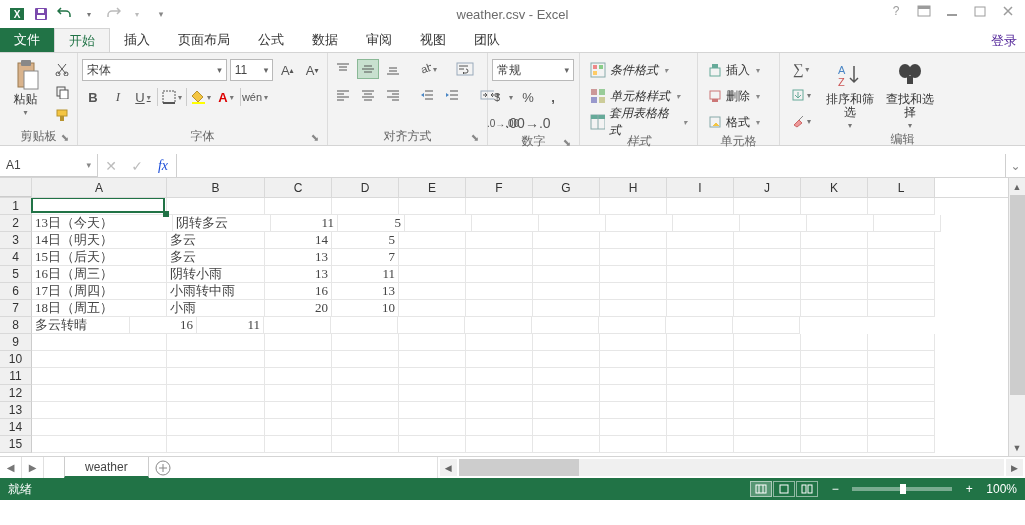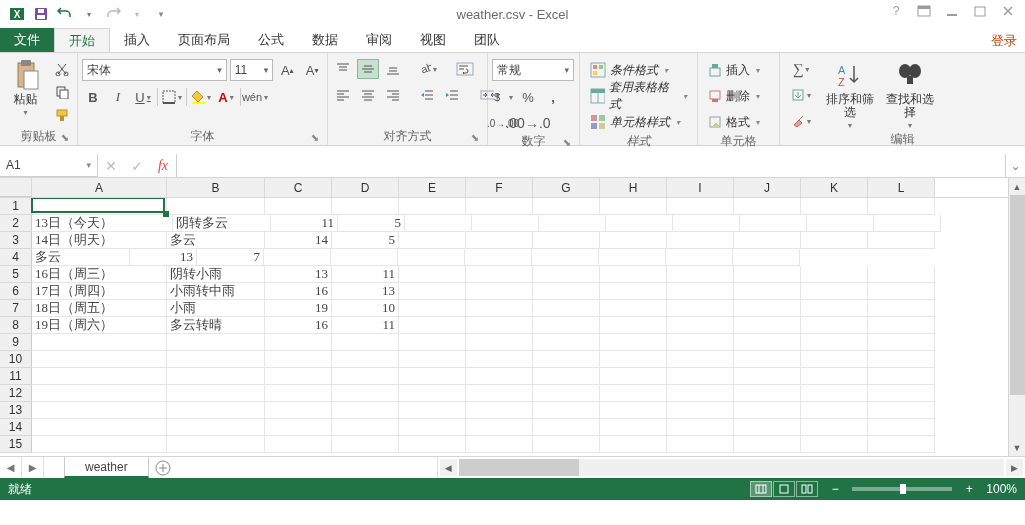--- a/index.html
+++ b/index.html
@@ -11,21 +11,21 @@
 .qat .icon, .winctl .icon { width: 22px; height: 22px; display: flex; align-items: center; justify-content: center; color: #5b5b5b; cursor: default; }
 .title { position: absolute; left: 0; right: 0; text-align: center; color: #6b6b6b; font-size: 13px; pointer-events:none; }
 .winctl { position: absolute; right: 4px; top: 0; display: flex; gap: 2px; }
 .winctl .icon { width: 26px; height: 22px; color:#9c9c9c;}
 
 
 .tabsrow { height: 24px; background: #fff; display: flex; align-items: flex-end; padding-left: 0; position:relative;}
 .filetab { background: #217346; color: #fff; padding: 4px 14px 4px 14px; font-size: 13px; height: 24px; display:flex; align-items:center;}
 .tab { padding: 4px 14px; font-size: 13px; color: #333; height:24px; display:flex; align-items:center; }
 .tab.active { background: #f3f3f3; border:1px solid #d4d4d4; border-bottom:none; color:#217346;}
-.login { position:absolute; right:8px; top:4px; font-size:13px; color:#c2410c;}
+.login { position:absolute; right:8px; top:4px; font-size:13px; color:#4c1d95;}
 
 
 .ribbon { height: 94px; background: #f3f3f3; border-bottom: 1px solid #d4d4d4; border-top:1px solid #d4d4d4; display: flex; }
 .group { border-right: 1px solid #dcdcdc; display: flex; flex-direction: column; justify-content: space-between; padding: 2px 4px 1px 4px; }
 .group-body { flex:1; display:flex; align-items:flex-start; gap:4px; padding-top:4px;}
 .group-label { text-align:center; font-size:12px; color:#666; height:16px; position:relative;}
 .group-label .dialog-launcher { position:absolute; right:2px; bottom:0; width:12px; height:12px; color:#888; font-size:10px;}
 .bigbtn { display:flex; flex-direction:column; align-items:center; width:44px; gap:2px;}
 .bigbtn .glyph { width:32px; height:32px; display:flex; align-items:center; justify-content:center;}
 .bigbtn .lbl { font-size:12px; color:#333; text-align:center; line-height:13px;}
@@ -362,34 +362,34 @@
             <svg width="16" height="16">
               <rect x="1" y="1" width="14" height="14" fill="none" stroke="#8aa"></rect>
               <rect x="3" y="3" width="4" height="4" fill="#e88"></rect>
               <rect x="9" y="3" width="4" height="4" fill="#8c8"></rect>
               <rect x="3" y="9" width="4" height="4" fill="#fc6"></rect>
             </svg>
             <span>条件格式</span>
           </div>
       <div class="longbtn">
             <svg width="16" height="16">
-              <rect x="1" y="1" width="14" height="14" fill="none" stroke="#8aa"></rect>
-              <rect x="1" y="1" width="14" height="4" fill="#6a9"></rect>
-              <line x1="8" y1="1" x2="8" y2="15" stroke="#8aa"></line>
-            </svg>
-            <span>套用表格格式</span>
-          </div>
-      <div class="longbtn">
-            <svg width="16" height="16">
               <rect x="1" y="1" width="6" height="6" fill="#c99"></rect>
               <rect x="9" y="1" width="6" height="6" fill="#9c9"></rect>
               <rect x="1" y="9" width="6" height="6" fill="#99c"></rect>
               <rect x="9" y="9" width="6" height="6" fill="#cc9"></rect>
             </svg>
             <span>单元格样式</span>
+          </div>
+      <div class="longbtn">
+            <svg width="16" height="16">
+              <rect x="1" y="1" width="14" height="14" fill="none" stroke="#8aa"></rect>
+              <rect x="1" y="1" width="14" height="4" fill="#6a9"></rect>
+              <line x1="8" y1="1" x2="8" y2="15" stroke="#8aa"></line>
+            </svg>
+            <span>套用表格格式</span>
           </div>
     </div>
       </div>
     <div class="group-label"><span>样式</span></div>
   </div>
 
   <div class="group" style="width:82px;">
     <div class="group-body">
         <div class="col" style="gap:4px;">
       <div class="longbtn">
@@ -463,21 +463,21 @@
 </div>
 
 <div class="fbar">
   <div class="namebox">
       <span>A1</span>
       <span class="arrow">▾</span>
     </div>
   <div class="fxbtns">
     <span class="fxbtn">✕</span>
     <span class="fxbtn">✓</span>
-    <span class="fxbtn" style="color:#ef4444;font-style:italic;font-family:serif">fx</span>
+    <span class="fxbtn" style="color:#1d4ed8;font-style:italic;font-family:serif">fx</span>
   </div>
   <div class="fxinput"></div>
   <div class="fxexp">⌄</div>
 </div>
 
 <div class="gridwrap">
   <div style="display:flex;flex:1;overflow:hidden;">
     <div style="flex:1;display:flex;flex-direction:column;overflow:hidden;">
       <div class="colhdr" id="colhdr">
           <div class="corner"></div>
@@ -550,20 +550,21 @@
               <div class="cell" style="width: 67px;"></div>
               <div class="cell" style="width: 67px;"></div>
               <div class="cell" style="width: 67px;"></div>
               <div class="cell" style="width: 67px;"></div>
               <div class="cell" style="width: 67px;"></div>
               <div class="cell" style="width: 67px;"></div>
               <div class="cell" style="width: 67px;"></div>
               <div class="cell" style="width: 67px;"></div>
             </div>
             <div class="crow">
+              <div class="cell" style="width: 135px;">15日（后天）</div>
               <div class="cell" style="width: 98px;">多云</div>
               <div class="cell num" style="width: 67px;">13</div>
               <div class="cell num" style="width: 67px;">7</div>
               <div class="cell" style="width: 67px;"></div>
               <div class="cell" style="width: 67px;"></div>
               <div class="cell" style="width: 67px;"></div>
               <div class="cell" style="width: 67px;"></div>
               <div class="cell" style="width: 67px;"></div>
               <div class="cell" style="width: 67px;"></div>
               <div class="cell" style="width: 67px;"></div>
@@ -593,33 +594,32 @@
               <div class="cell" style="width: 67px;"></div>
               <div class="cell" style="width: 67px;"></div>
               <div class="cell" style="width: 67px;"></div>
               <div class="cell" style="width: 67px;"></div>
               <div class="cell" style="width: 67px;"></div>
               <div class="cell" style="width: 67px;"></div>
             </div>
             <div class="crow">
               <div class="cell" style="width: 135px;">18日（周五）</div>
               <div class="cell" style="width: 98px; font-family: Liberation Mono, monospace;">小雨</div>
-              <div class="cell num" style="width: 67px;">19</div>
+              <div class="cell num" style="width: 67px;">20</div>
               <div class="cell num" style="width: 67px;">10</div>
               <div class="cell" style="width: 67px;"></div>
               <div class="cell" style="width: 67px;"></div>
               <div class="cell" style="width: 67px;"></div>
               <div class="cell" style="width: 67px;"></div>
               <div class="cell" style="width: 67px;"></div>
               <div class="cell" style="width: 67px;"></div>
               <div class="cell" style="width: 67px;"></div>
               <div class="cell" style="width: 67px;"></div>
             </div>
             <div class="crow">
-              <div class="cell" style="width: 135px;">19日（周六）</div>
               <div class="cell" style="width: 98px;">多云转晴</div>
               <div class="cell num" style="width: 67px;">16</div>
               <div class="cell num" style="width: 67px;">11</div>
               <div class="cell" style="width: 67px;"></div>
               <div class="cell" style="width: 67px;"></div>
               <div class="cell" style="width: 67px;"></div>
               <div class="cell" style="width: 67px;"></div>
               <div class="cell" style="width: 67px;"></div>
               <div class="cell" style="width: 67px;"></div>
               <div class="cell" style="width: 67px;"></div>

